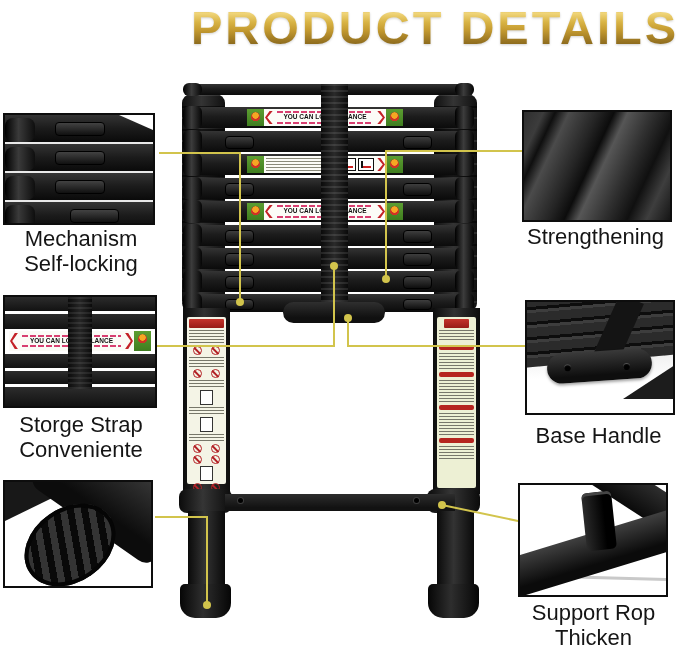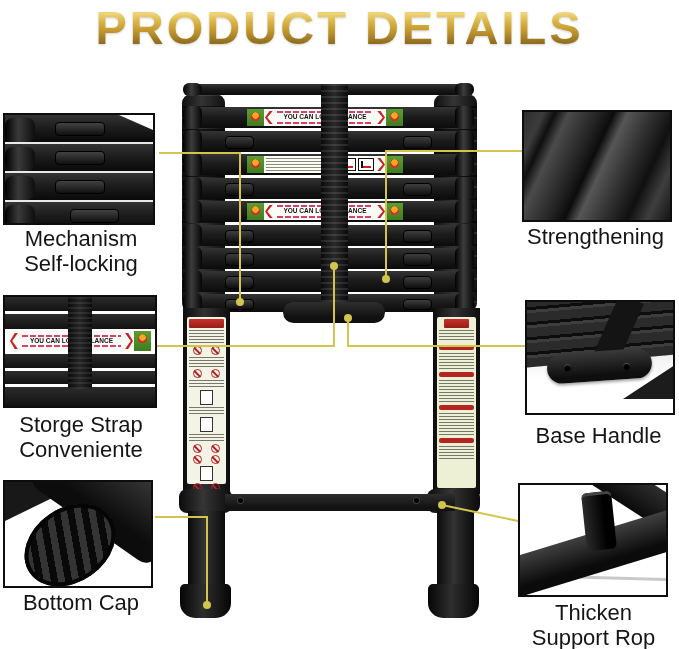--- a/index.html
+++ b/index.html
@@ -1,19 +1,19 @@
 <!DOCTYPE html>
 <html style="--accent: #d2c44c;"><head>
 <meta charset="utf-8">
 <style>
   html,body{margin:0;padding:0;background:#fff;}
   .canvas{position:relative;width:679px;height:649px;background:#fff;overflow:hidden;
           font-family:"Liberation Sans",sans-serif;}
   
-  .title{position:absolute;left:0;right:0;top:0;text-align:center;
+  .title{position:absolute;left:0;right:0;top:0;text-align:right;
          font-size:47px;font-weight:800;letter-spacing:3px;
          background:linear-gradient(180deg,#7a5c16 0%,#caa33c 10%,#f0d57a 24%,#d9b445 40%,#c49a30 55%,#9a7622 74%,#7c5d17 88%,#aa8527 100%);
          -webkit-background-clip:text;background-clip:text;color:transparent;
          filter:drop-shadow(0 1px 1px rgba(0,0,0,0.18));}
   
   .photo{position:absolute;border:2px solid #0d0d0d;box-sizing:border-box;overflow:hidden;background:#fff;}
   .callout-label{position:absolute;text-align:center;font-size:22px;color:#151515;line-height:1.12;}
   
   .p-selflock{background:#101010;}
   .sl-row{position:relative;height:27px;background:linear-gradient(180deg,#343434 0,#1b1b1b 50%,#0a0a0a 100%);border-bottom:2px solid #e9e9e9;}
@@ -343,32 +343,31 @@
     <div>Base Handle</div>
     <div></div>
   </div>
 
   <div class="photo p-cap" style="left:3px;top:480px;width:150px;height:108px;">
     <div class="nc-edge"></div>
     <div class="nc-tube"></div>
     <div class="nc-face"></div>
   </div>
   <div class="callout-label" style="left:0;top:591px;width:162px;">
-    <div>Bottom Cap</div>
   </div>
 
   <div class="photo p-rope" style="left:518px;top:483px;width:150px;height:114px;">
     <div class="sr-floor"></div>
     <div class="sr-arm"></div>
     <div class="sr-tube"></div>
     <div class="sr-clamp"></div>
   </div>
   <div class="callout-label" style="left:510px;top:601px;width:167px;">
+    <div>Support Rop</div>
     <div>Thicken</div>
-    <div>Support Rop</div>
   </div>
 
   <svg class="connectors" width="679" height="649" viewBox="0 0 679 649">
     <polyline class="connector-line" points="159,153 240,153 240,302"></polyline>
     <circle class="connector-dot" cx="240" cy="302" r="4"></circle>
     <polyline class="connector-line" points="522,151 386,151 386,279"></polyline>
     <circle class="connector-dot" cx="386" cy="279" r="4"></circle>
     <polyline class="connector-line" points="334,266 334,346 157,346"></polyline>
     <circle class="connector-dot" cx="334" cy="266" r="4"></circle>
     <polyline class="connector-line" points="348,318 348,346 525,346"></polyline>

